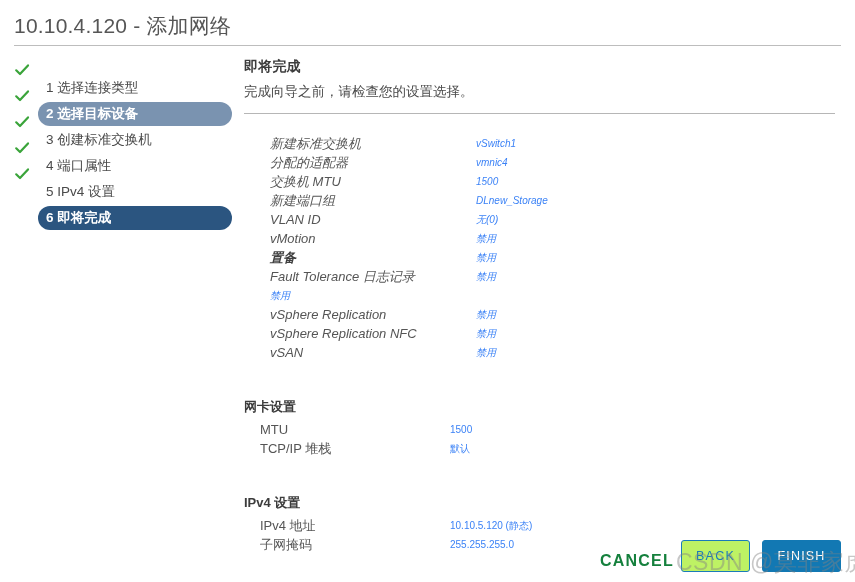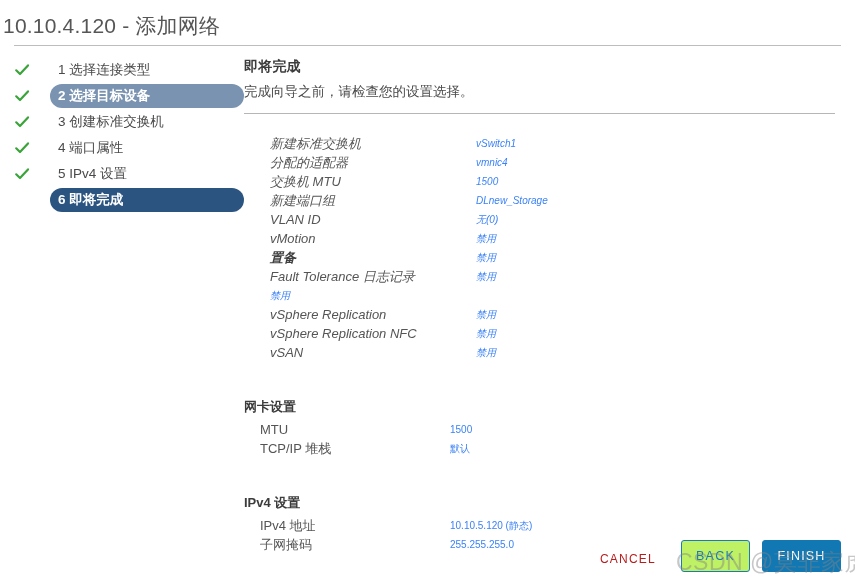--- a/index.html
+++ b/index.html
@@ -12,21 +12,21 @@
     background: #ffffff;
     font-family: "Liberation Sans", "DejaVu Sans", sans-serif;
     color: #444444;
     overflow: hidden;
     position: relative;
   }
 
   
   .dialog-title {
     position: absolute;
-    left: 3px;
+    left: 14px;
     top: 12px;
     font-size: 21px;
     font-weight: 400;
     color: #565656;
     letter-spacing: 0.2px;
     white-space: nowrap;
   }
   .header-divider {
     position: absolute;
     left: 14px;
@@ -55,30 +55,29 @@
     left: 0px;
     top: 50%;
     transform: translateY(-50%);
     width: 16px;
     height: 16px;
     display: block;
   }
   .step-label {
     position: absolute;
     left: 24px;
-    top: 0;
+    top: 18px;
     height: 24px;
     line-height: 24px;
     font-size: 13.5px;
     color: #4a4a4a;
     white-space: nowrap;
     padding: 0 8px;
     border-radius: 12px;
     box-sizing: border-box;
-    margin-left: 12px;
   }
   .step.is-visited .step-label {
     background: #7a93b0;
     color: #ffffff;
     font-weight: bold;
     width: 194px;
   }
   .step.is-current .step-label {
     background: #2b5580;
     color: #ffffff;
@@ -162,28 +161,29 @@
     position: absolute;
     left: 0;
     top: 536px;
     width: 855px;
     height: 46px;
   }
   .btn-cancel {
     position: absolute;
     left: 592px;
     top: 10px;
-    font-size: 12px;
-    color: #b91c1c;
+    font-size: 16px;
+    color: #15803d;
     letter-spacing: 1.2px;
     background: none;
     border: none;
     padding: 6px 8px;
     cursor: pointer;
     font-family: inherit;
+    font-weight: bold;
   }
   .btn-back {
     position: absolute;
     left: 681px;
     top: 4px;
     width: 69px;
     height: 32px;
     font-size: 12.5px;
     color: #1a7bb9;
     letter-spacing: 1.2px;

